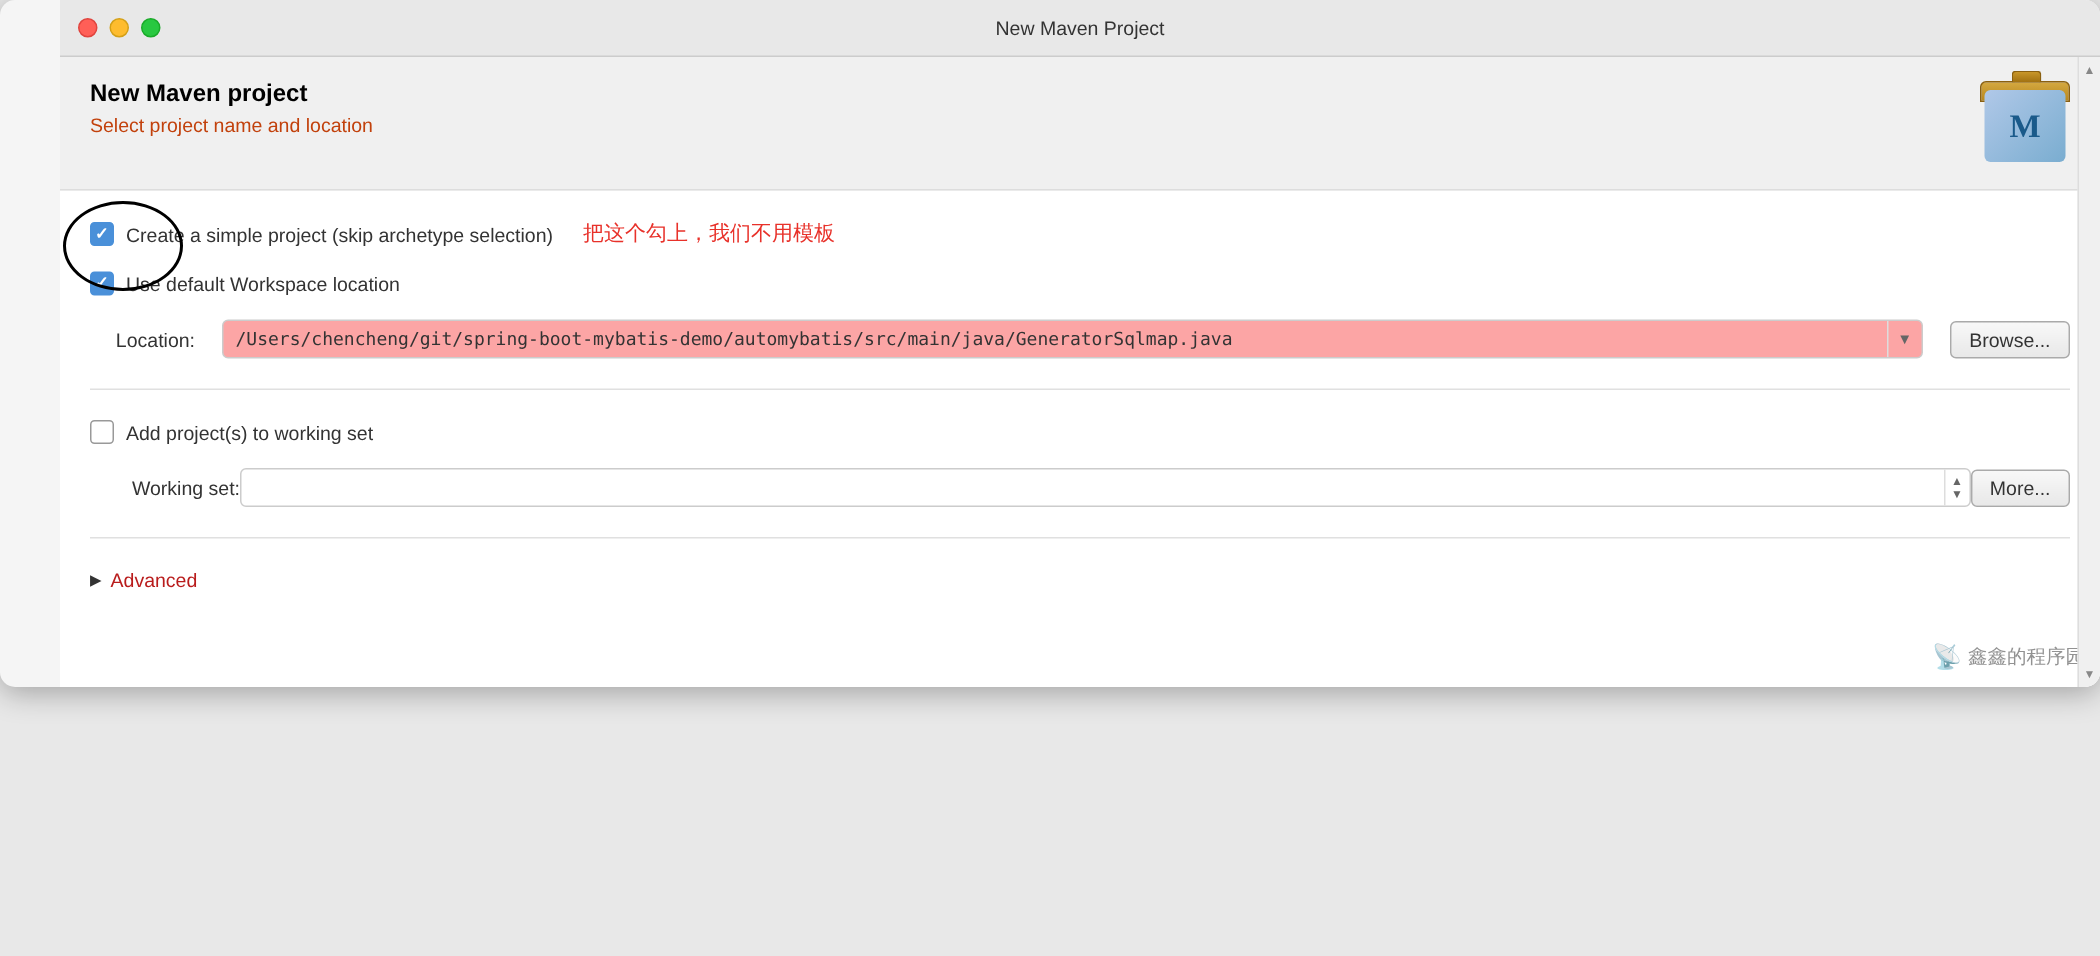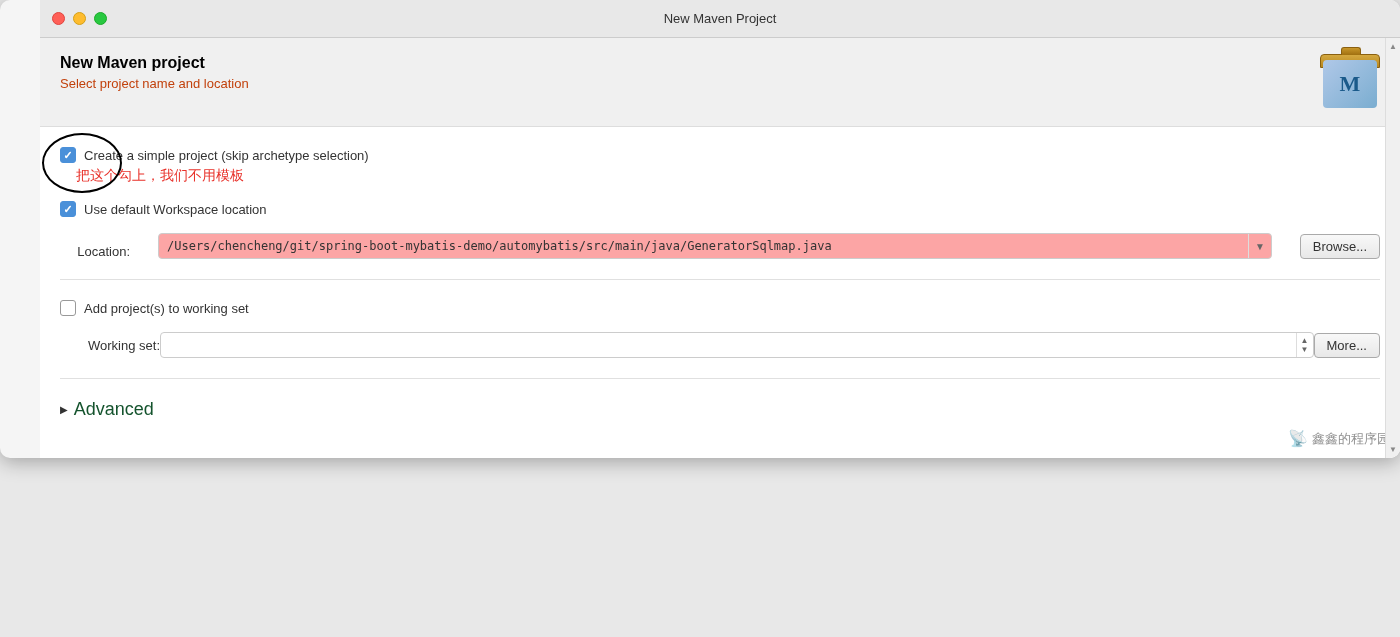--- a/index.html
+++ b/index.html
@@ -215,22 +215,22 @@
     .annotation-text {
       font-size: 14px;
       color: #e8312a;
       margin-left: 16px;
       font-weight: 500;
     }
 
     
     .location-row {
       display: flex;
-      align-items: flex-end;
-      gap: 28px;
+      align-items: center;
+      gap: 18px;
     }
 
     .location-label {
       font-size: 13px;
       color: #333;
       min-width: 70px;
       text-align: right;
     }
 
     .location-input-wrapper {
@@ -339,22 +339,22 @@
       gap: 6px;
       cursor: pointer;
     }
 
     .triangle-icon {
       font-size: 10px;
       color: #333;
     }
 
     .advanced-label {
-      font-size: 18px;
-      color: #14532d;
+      font-size: 13px;
+      color: #b91c1c;
     }
 
     
     .section-divider {
       border: none;
       border-top: 1px solid #e0e0e0;
       margin: 4px 0;
     }
 
     
@@ -420,21 +420,21 @@
           <div class="maven-icon-lid-handle"></div>
         </div>
         <div class="maven-icon-bg">
           <span>M</span>
         </div>
       </div>
     </div>
 
     <div class="form-area">
 
-      <div style="position: relative; display: flex; flex-direction: column; gap: 4px;">
+      <div style="position: relative; display: flex; flex-direction: row; gap: 4px;">
         <div class="checkbox-row">
           <div class="checkbox-wrapper">
 
             <div class="circle-annotation"></div>
             <div class="checkbox checked"></div>
           </div>
           <span class="checkbox-label">Create a simple project (skip archetype selection)</span>
         </div>
         <span class="annotation-text">把这个勾上，我们不用模板</span>
       </div>

